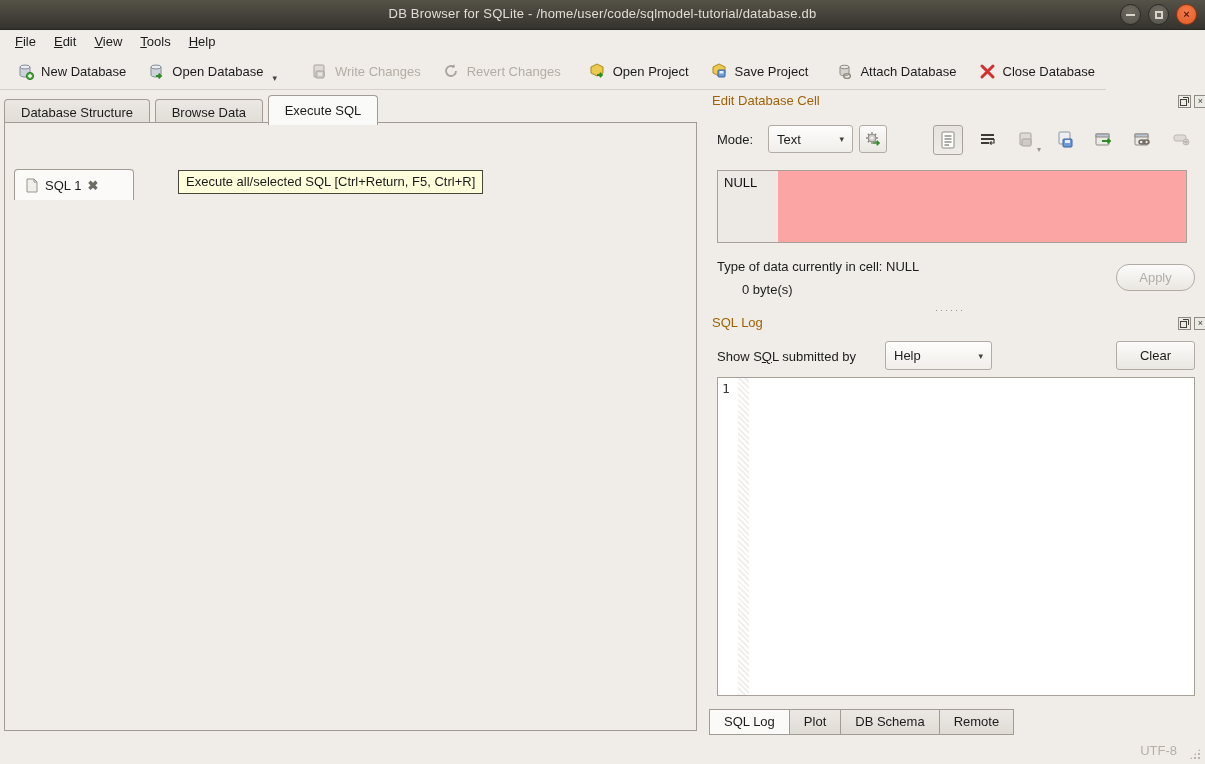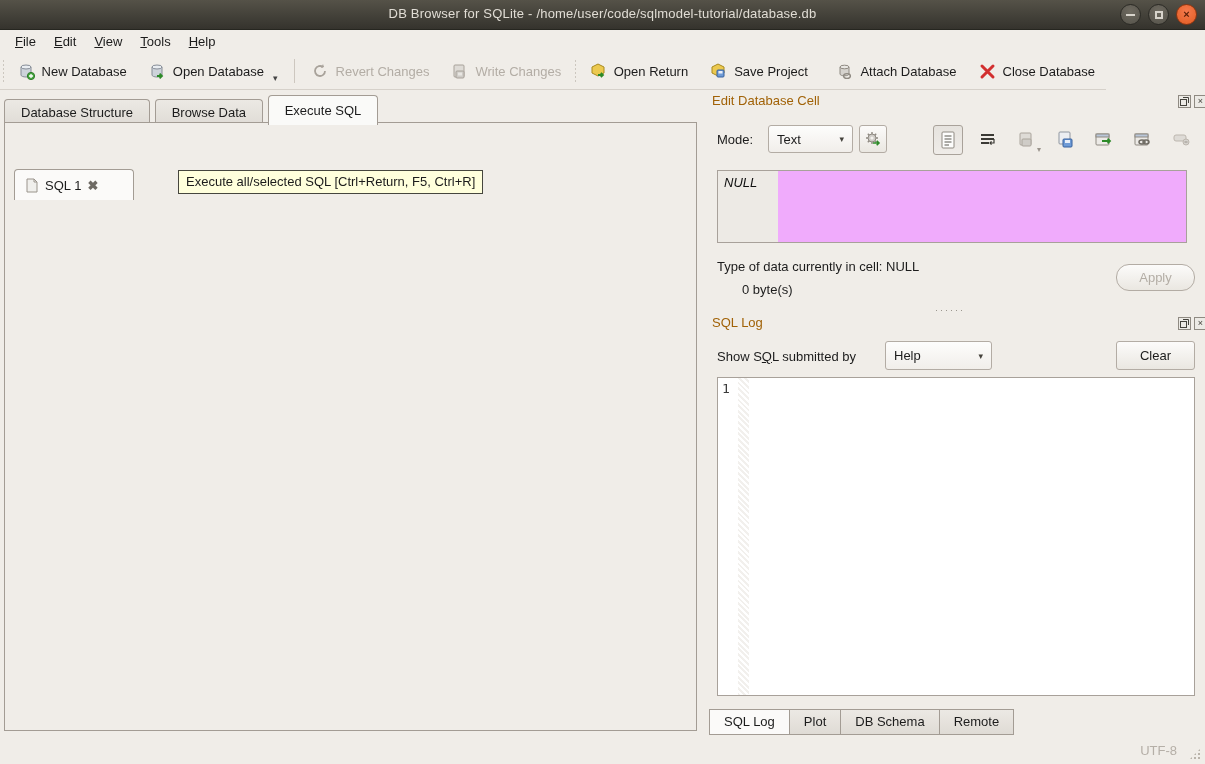--- a/index.html
+++ b/index.html
@@ -106,21 +106,21 @@
   .btn { position:absolute; border:1px solid #b3aca4; border-radius:3px;
     background:linear-gradient(#fcfbfa,#eae7e1); display:flex; align-items:center;
     justify-content:center; color:#1c1c1c; }
   .btn.disabled { color:#b3ada5;border-radius:13px; }
   .btn.clear::first-letter { text-decoration:underline; }
   .square-btn { position:absolute; width:28px; height:28px; border:1px solid #b3aca4;
     border-radius:3px; background:linear-gradient(#fcfbfa,#eae7e1);
     display:flex; align-items:center; justify-content:center; }
 
   .cell-box { position:absolute; left:717px; top:170px; width:470px; height:73px;
-    background:#f0abfc; border:1px solid #a8a19a;font-style:italic; }
+    background:#fca5a5; border:1px solid #a8a19a; }
   .cell-gutter { position:absolute; left:0; top:0; bottom:0; width:60px; background:#edeae5; }
   .cell-null { position:absolute; left:6px; top:4px; font-size:13px; color:#101010; }
 
   .edit-icons { position:absolute; left:933px; top:125px; display:flex; gap:9px; align-items:center; }
   .eibtn { width:30px; height:30px; display:flex; align-items:center; justify-content:center; position:relative; border-radius:3px;}
   .eibtn.pressed { border:1px solid #a9a29a; background:linear-gradient(#e6e3de,#efece8); }
   .eibtn .caret { position:absolute; right:0px; bottom:1px; font-size:8px; color:#9a948c; }
 
   .log-box { position:absolute; left:717px; top:377px; width:478px; height:319px;
     background:#ffffff; border:1px solid #a8a19a; font-family:"DejaVu Sans Mono",monospace; }
@@ -188,43 +188,43 @@
         <path d="M8 13h5m-2.4-2.4L13 13l-2.4 2.4" stroke="#2d8a28" stroke-width="1.8" fill="none"></path>
       </svg>
     <span>Open Database</span>
     <span class="caret">▾</span>
   </div>
 
   <div class="vsep"></div>
 
   <div class="tool disabled">
     <svg class="icon16" viewBox="0 0 17 17">
-        <path d="M13 8a5 5 0 1 1-2-4" fill="none" stroke="#a8a29a" stroke-width="1.8"></path>
-        <path d="M11 1l1 3-3 1z" fill="#a8a29a"></path>
-      </svg>
-    <span>Revert Changes</span>
-  </div>
-
-  <div class="tool disabled">
-    <svg class="icon16" viewBox="0 0 17 17">
         <rect x="3" y="2" width="10" height="12" rx="1" fill="#dedbd6" stroke="#a8a29a"></rect>
         <rect x="5" y="8" width="8" height="7" rx="1" fill="#cfccc7" stroke="#a8a29a"></rect>
         <rect x="7" y="9.5" width="4" height="3" fill="#e8e6e2"></rect>
       </svg>
     <span>Write Changes</span>
   </div>
 
+  <div class="tool disabled">
+    <svg class="icon16" viewBox="0 0 17 17">
+        <path d="M13 8a5 5 0 1 1-2-4" fill="none" stroke="#a8a29a" stroke-width="1.8"></path>
+        <path d="M11 1l1 3-3 1z" fill="#a8a29a"></path>
+      </svg>
+    <span>Revert Changes</span>
+  </div>
+
   <div class="grip"></div>
 
   <div class="tool">
     <svg class="icon16" viewBox="0 0 17 17">
         <path d="M8 1l6 3v6l-6 3-6-3V4z" fill="#ecc94f" stroke="#a88a1f"></path>
         <path d="M8 12h5m-2.2-2.2L13 12l-2.2 2.2" stroke="#2d8a28" stroke-width="1.8" fill="none"></path>
       </svg>
-    <span>Open Return</span>
+    <span>Open Project</span>
   </div>
 
   <div class="tool">
     <svg class="icon16" viewBox="0 0 17 17">
         <path d="M8 1l6 3v6l-6 3-6-3V4z" fill="#ecc94f" stroke="#a88a1f"></path>
         <rect x="7" y="7" width="7" height="7" rx="1" fill="#6f9bd6" stroke="#36619e"></rect>
         <rect x="8.5" y="8" width="4" height="2.5" fill="#e8eef8"></rect>
       </svg>
     <span>Save Project</span>
   </div>

